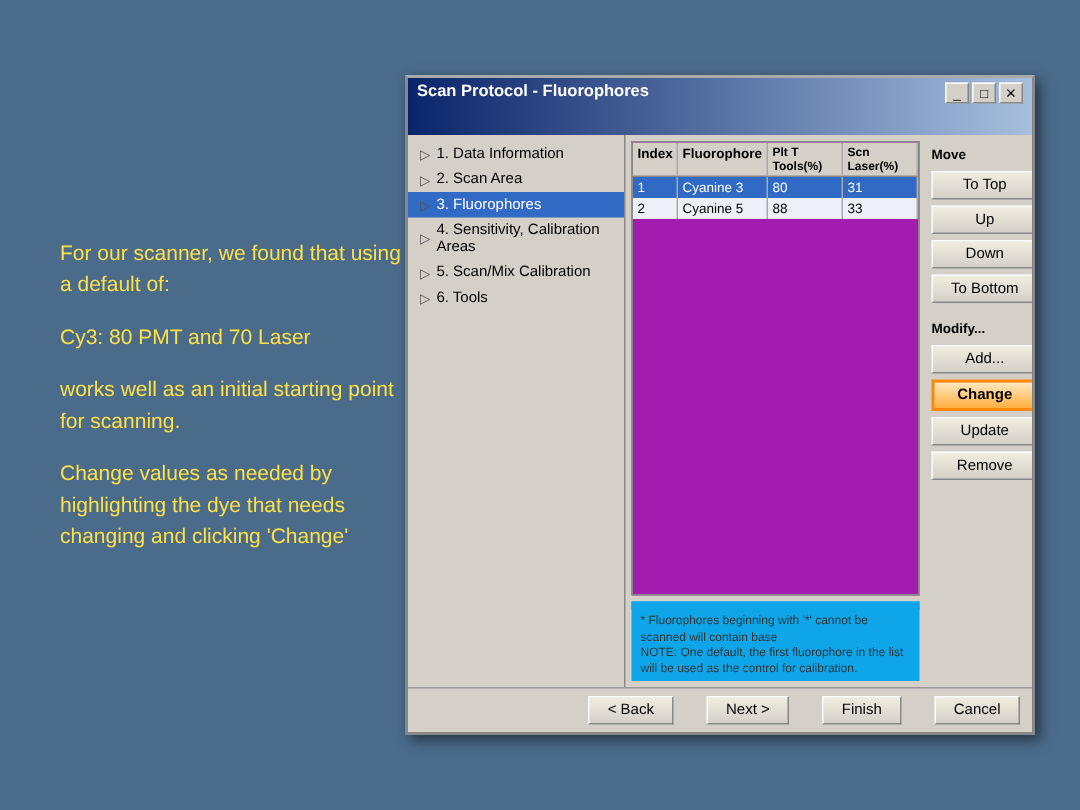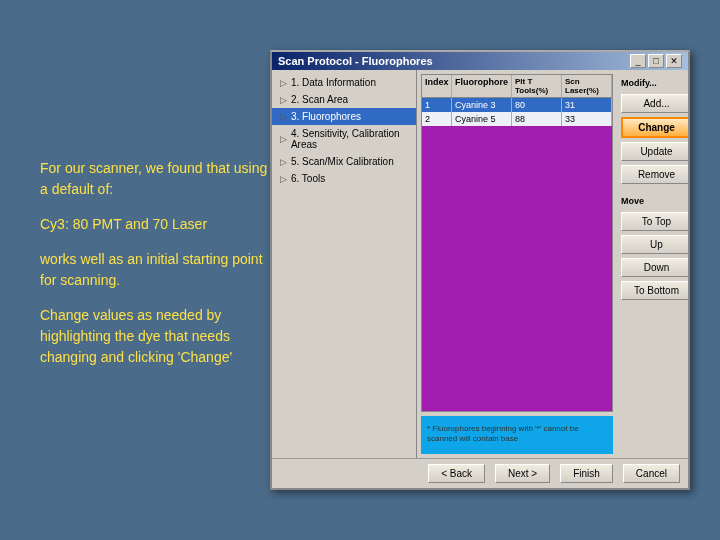--- a/index.html
+++ b/index.html
@@ -56,22 +56,21 @@
       font-size: 11px;
       margin-right: 10px;
     }
 
     .dialog-titlebar {
       background: linear-gradient(to right, #0a246a, #a6bfdd);
       color: white;
       padding: 3px 6px;
       display: flex;
       justify-content: space-between;
-      align-items: center;
-      height: 18px;
+      height: 38px;
     }
 
     .dialog-title {
       font-size: 11px;
       font-weight: bold;
     }
 
     .titlebar-buttons {
       display: flex;
       gap: 2px;
@@ -204,21 +203,21 @@
       line-height: 1.3;
     }
 
     
     .dialog-footer {
       background: #d4d0c8;
       border-top: 1px solid #999;
       padding: 5px 8px;
       display: flex;
       justify-content: flex-end;
-      gap: 10px;
+      gap: 22px;
       align-items: center;
     }
 
     .nav-button {
       background: linear-gradient(to bottom, #f0ece0, #d4d0c8);
       border: 1px solid #888;
       border-top: 1px solid #fff;
       border-left: 1px solid #fff;
       padding: 3px 12px;
       font-size: 10px;
@@ -326,40 +325,41 @@
             <div class="table-row-data">
               <div>2</div>
               <div>Cyanine 5</div>
               <div>88</div>
               <div>33</div>
             </div>
           </div>
 
           <div class="notes-area">
             <div>* Fluorophores beginning with '*' cannot be scanned will contain base</div>
+            <div>NOTE: One default, the first fluorophore in the list will be used as the control for calibration.</div>
           </div>
         </div>
 
         <div class="right-btns-container">
+          <div class="button-panel">
+            <div class="section-label">Move</div>
+            <button class="win-button">To Top</button>
+            <button class="win-button">Up</button>
+            <button class="win-button">Down</button>
+            <button class="win-button">To Bottom</button>
+          </div>
           <div class="button-panel">
             <div class="section-label">Modify...</div>
             <button class="win-button">Add...</button>
             <div style="position:relative;">
               <button class="win-button" style="width:100%; border:2px solid #ff8800; background: linear-gradient(to bottom,#ffe8c0,#ffb040); font-weight:bold;">Change</button>
             </div>
             <button class="win-button">Update</button>
             <button class="win-button">Remove</button>
           </div>
-          <div class="button-panel">
-            <div class="section-label">Move</div>
-            <button class="win-button">To Top</button>
-            <button class="win-button">Up</button>
-            <button class="win-button">Down</button>
-            <button class="win-button">To Bottom</button>
-          </div>
         </div>
       </div>
     </div>
 
     <div class="dialog-footer">
       <button class="nav-button">&lt; Back</button>
       <button class="nav-button">Next &gt;</button>
       <button class="nav-button">Finish</button>
       <button class="nav-button">Cancel</button>
     </div>

